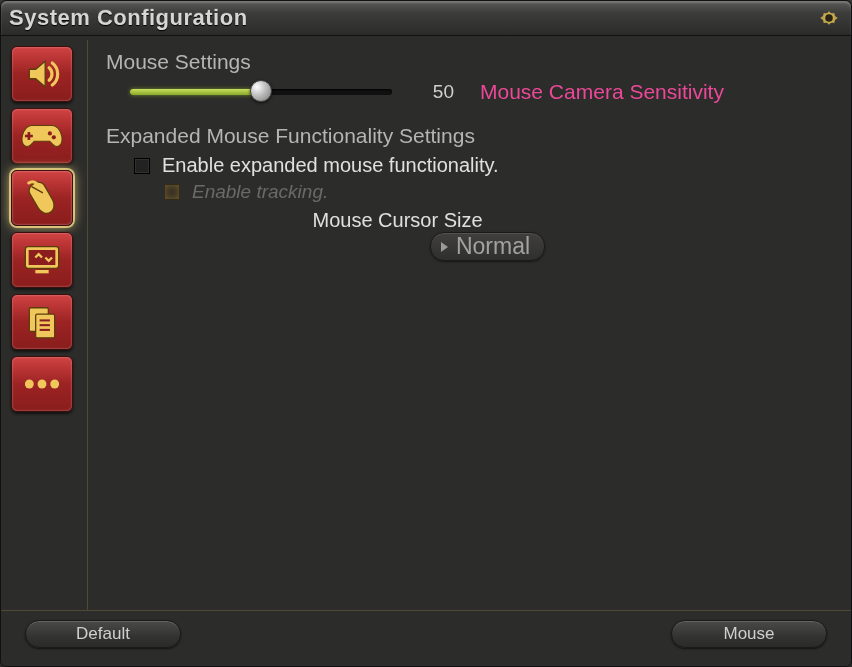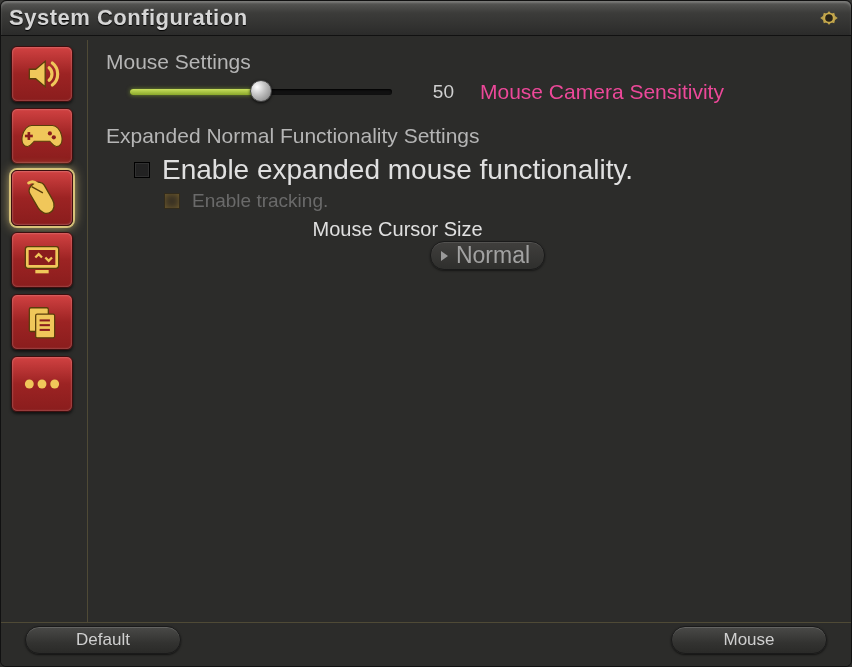--- a/index.html
+++ b/index.html
@@ -159,37 +159,38 @@
     padding-left: 28px;
     margin-bottom: 4px;
     cursor: pointer;
   }
   .check-row.sub {
     padding-left: 58px;
   }
   .check-row.disabled {
     color: #6a6a6a;
     cursor: default;
+    font-style: italic;
   }
   .checkbox {
     width: 16px;
     height: 16px;
     background: #222;
     border: 1px solid #000;
     box-shadow: inset 0 0 0 1px rgba(255,255,255,0.07);
     position: relative;
     flex-shrink: 0;
   }
   .check-row.disabled .checkbox {
     background: #3a3224;
     border-color: #322b1c;
     box-shadow: inset 0 0 6px rgba(200,160,60,0.4);
   }
   .check-label {
-    font-size: 28px;
+    font-size: 20px;
     color: #e0e0e0;
   }
   .check-row.disabled .check-label {
     color: #6a6a6a;
     font-size: 19px;
   }
   .size-row {
     display: flex;
     align-items: center;
     padding-left: 44px;
@@ -216,21 +217,21 @@
     cursor: pointer;
     box-shadow: inset 0 1px 0 rgba(255,255,255,0.1), 0 1px 2px rgba(0,0,0,0.5);
   }
   .dropdown .arrow {
     width: 0; height: 0;
     border-top: 5px solid transparent;
     border-bottom: 5px solid transparent;
     border-left: 7px solid #9a9a9a;
   }
   .footer {
-    height: 44px;
+    height: 56px;
     border-top: 1px solid #4f4a36;
     display: flex;
     align-items: center;
     justify-content: space-between;
     padding: 0 24px 10px;
     background: #2c2c2a;
     border-bottom-left-radius: 6px;
     border-bottom-right-radius: 6px;
   }
   .footer-right { display: flex; gap: 16px; }
@@ -330,21 +331,21 @@
       <div class="slider-row">
         <div class="slider">
           <div class="slider-track"></div>
           <div class="slider-fill" style="width:50%"></div>
           <div class="slider-thumb" style="left:50%"></div>
         </div>
         <div class="slider-value">50</div>
         <div class="slider-label-right">Mouse Camera Sensitivity</div>
       </div>
 
-      <div class="section-label">Expanded Normal Functionality Settings</div>
+      <div class="section-label">Expanded Mouse Functionality Settings</div>
 
       <div class="check-row">
         <div class="checkbox"></div>
         <div class="check-label">Enable expanded mouse functionality.</div>
       </div>
 
       <div class="check-row sub disabled">
         <div class="checkbox"></div>
         <div class="check-label">Enable tracking.</div>
       </div>

